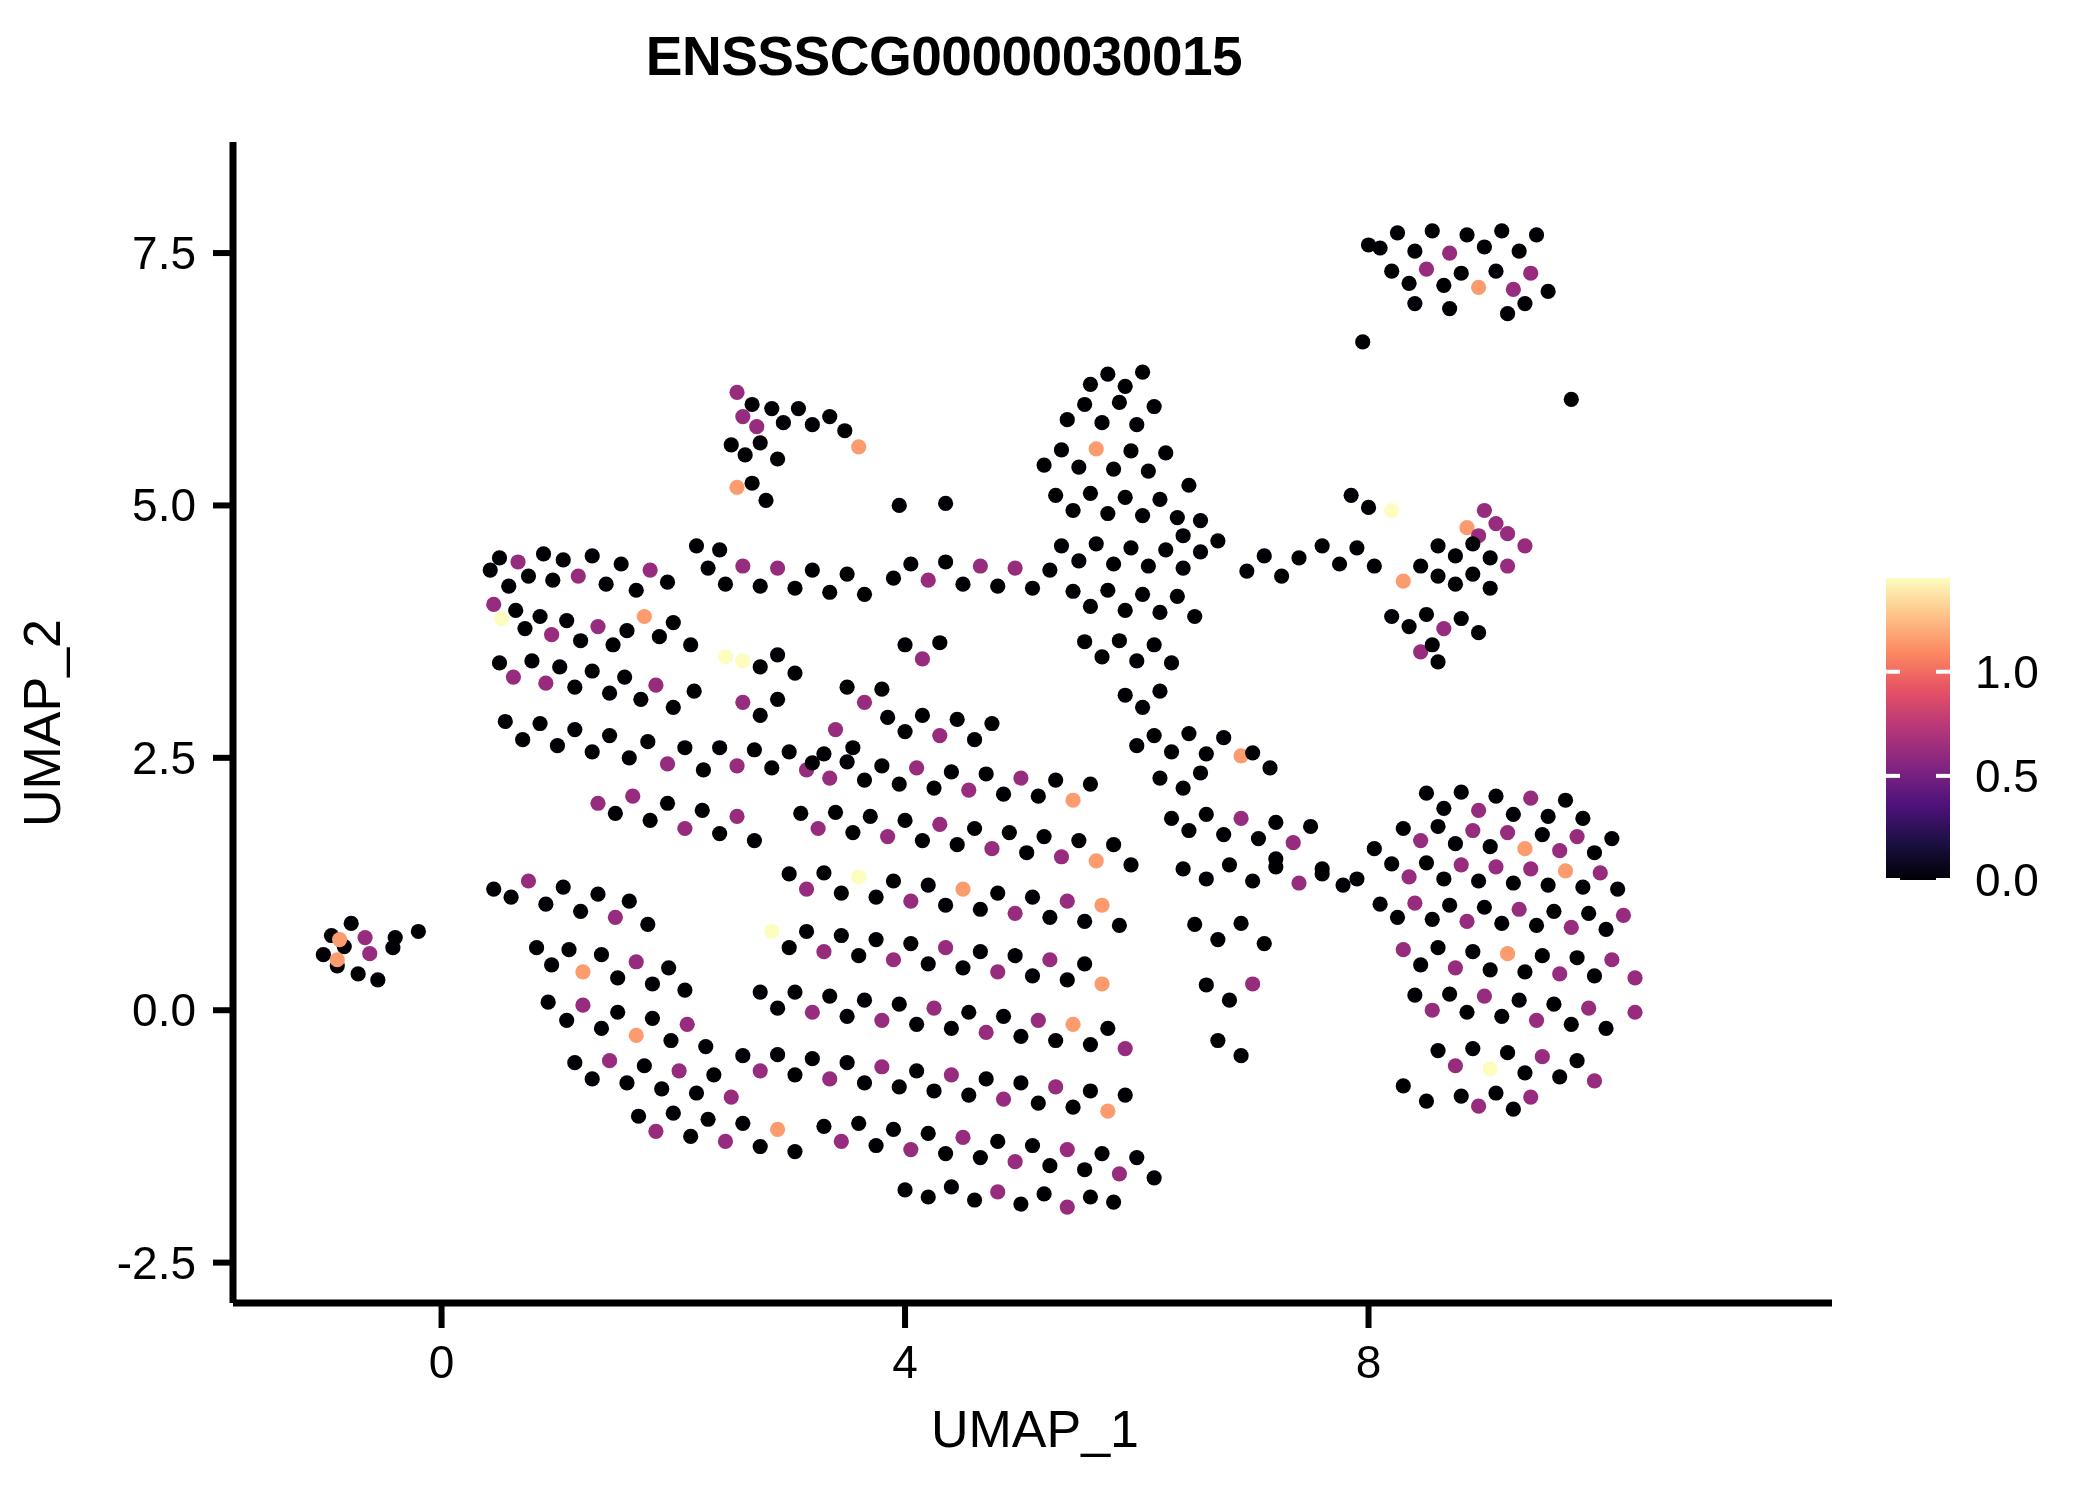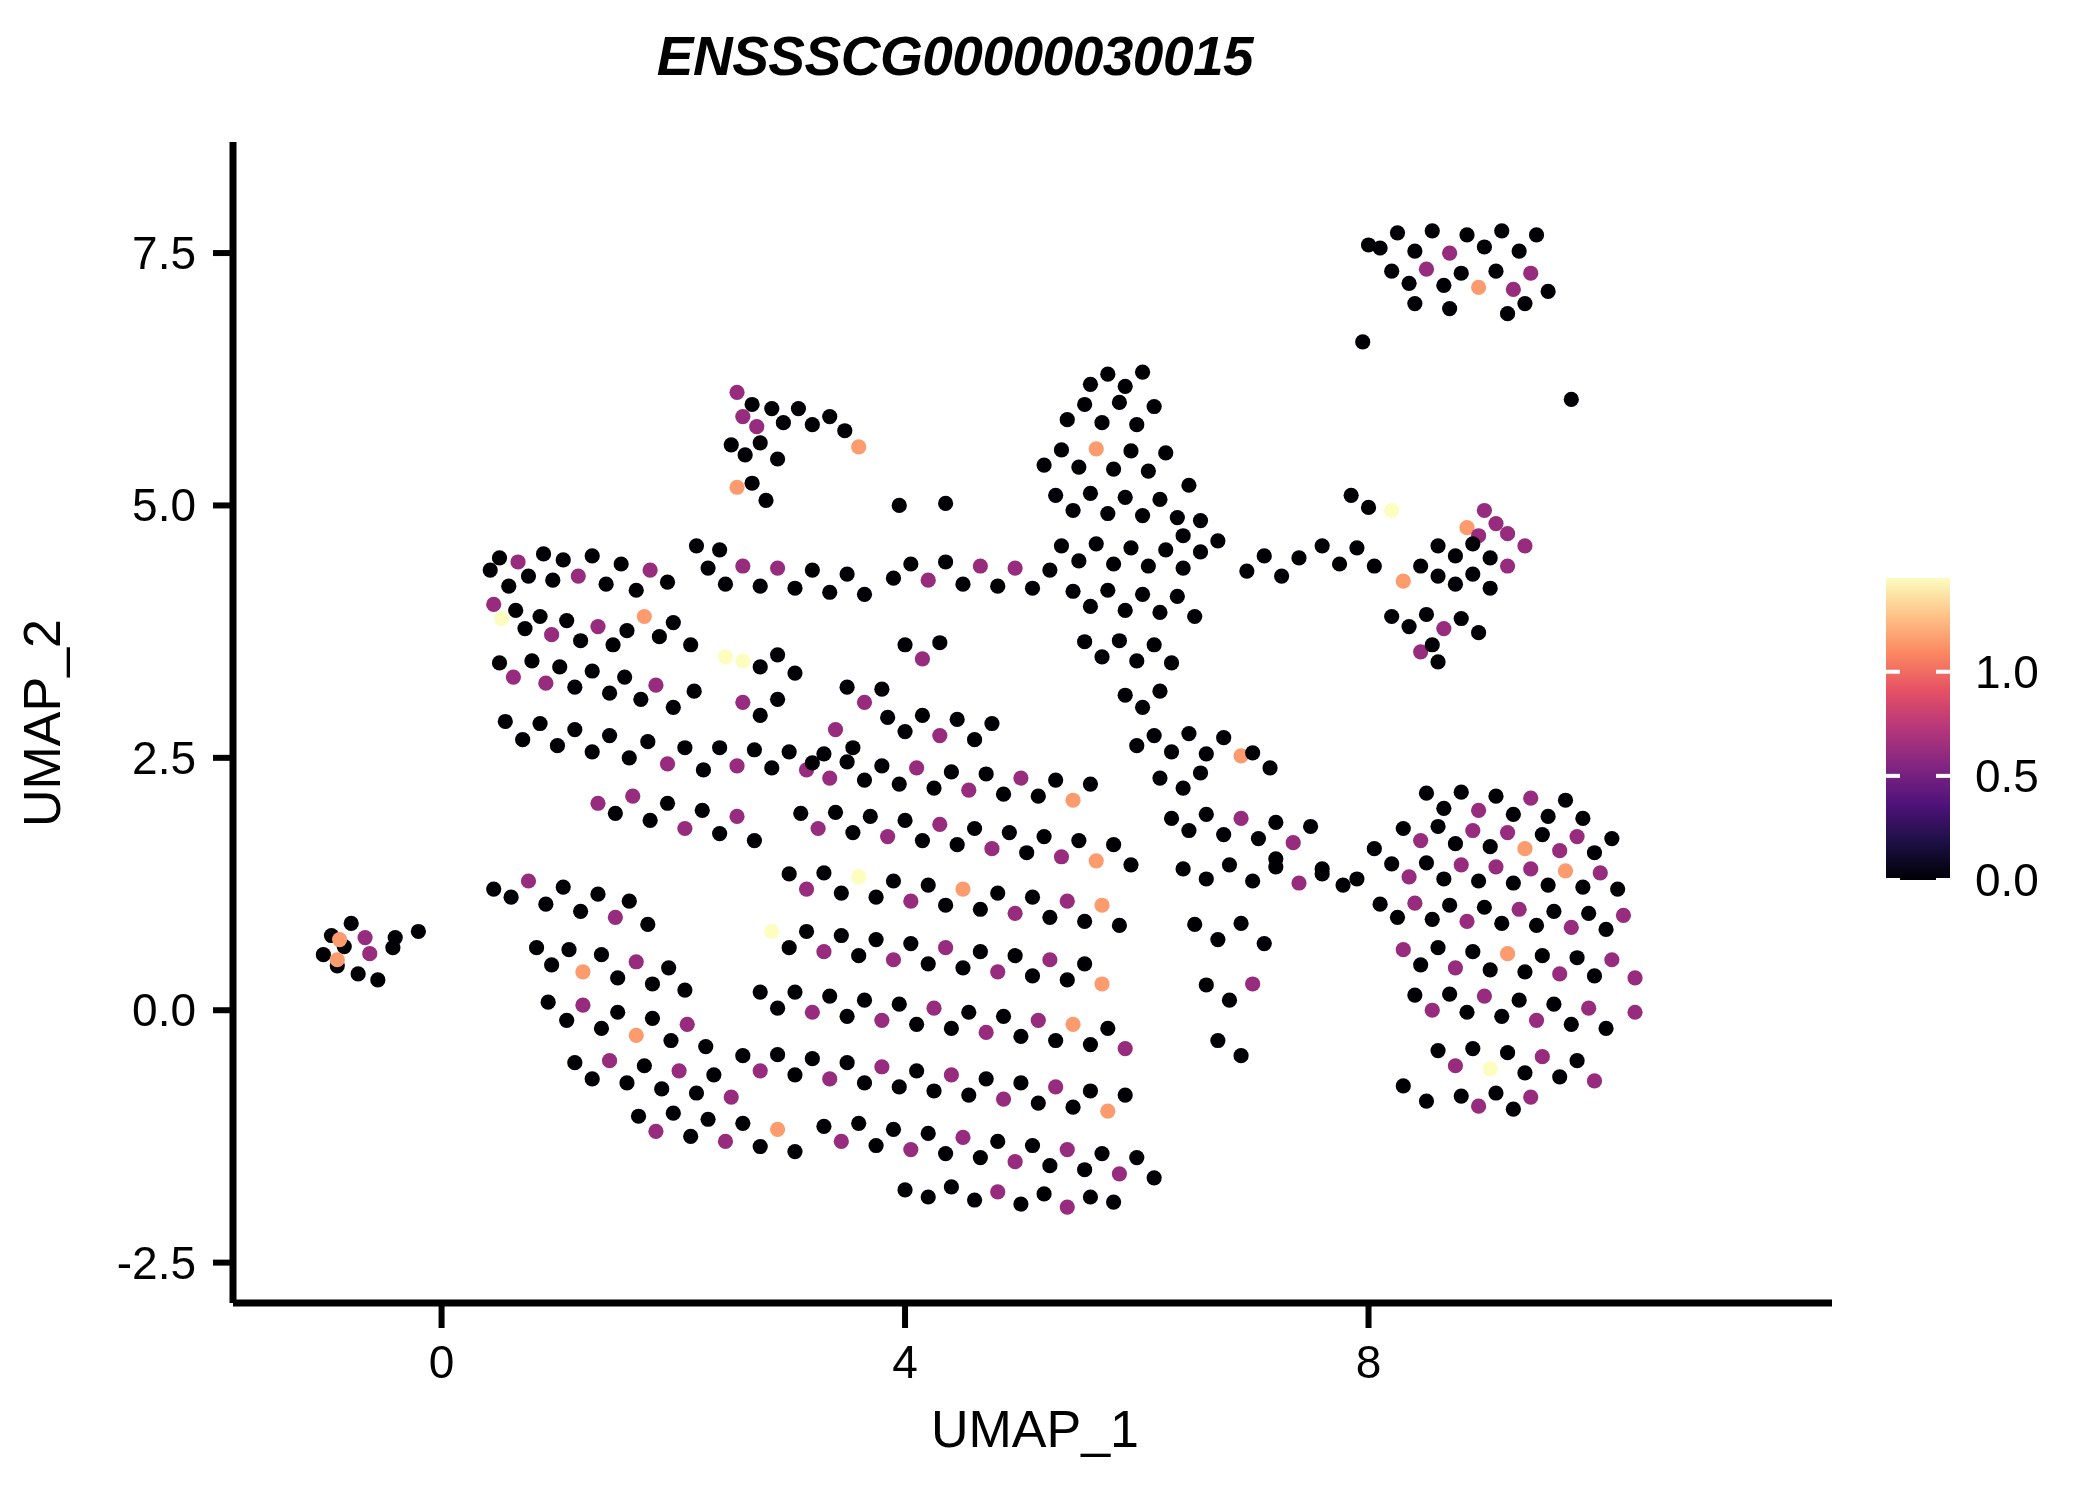--- a/index.html
+++ b/index.html
@@ -16,30 +16,29 @@
   }
   #plot-root {
     position: absolute;
     left: 0; top: 0;
     width: 2100px;
     height: 1500px;
     background: #ffffff;
   }
   #chart-title {
     position: absolute;
-    left: 11px;
+    left: 0;
     top: 24px;
     width: 1888px;
     text-align: center;
     font-size: 55px;
     font-weight: bold;
     color: #000000;
     letter-spacing: -0.5px;
     font-family: "Liberation Sans", sans-serif;
-    font-style: italic;
   }
   #plot-svg {
     position: absolute;
     left: 0; top: 0;
   }
   .axis-tick-label {
     font-family: "Liberation Sans", sans-serif;
     font-size: 46px;
     fill: #000000;
   }

